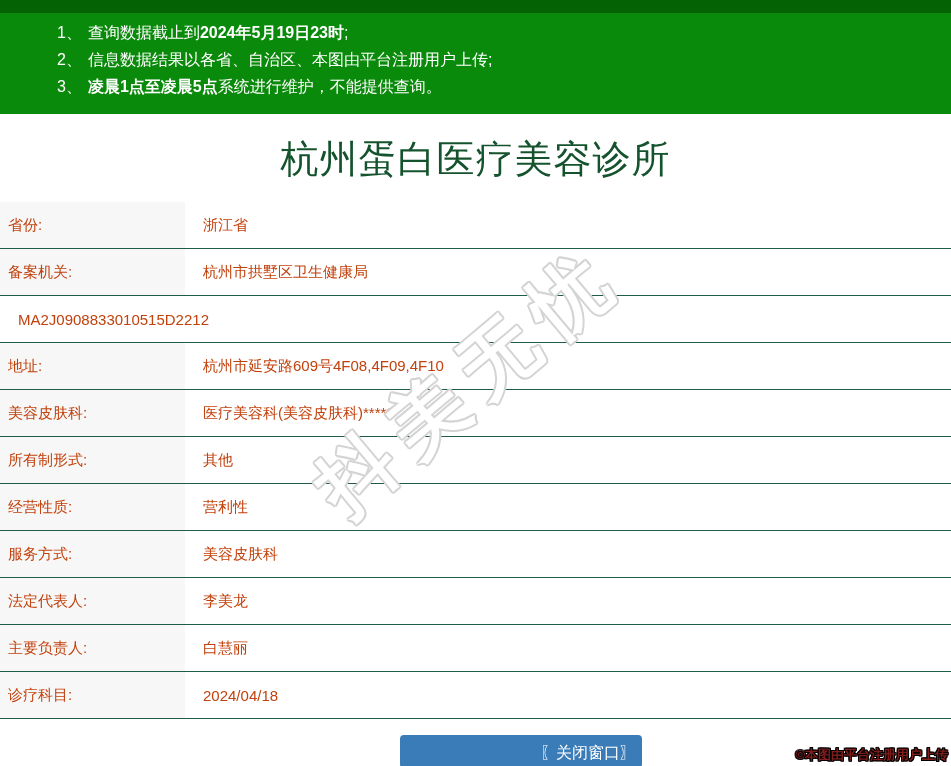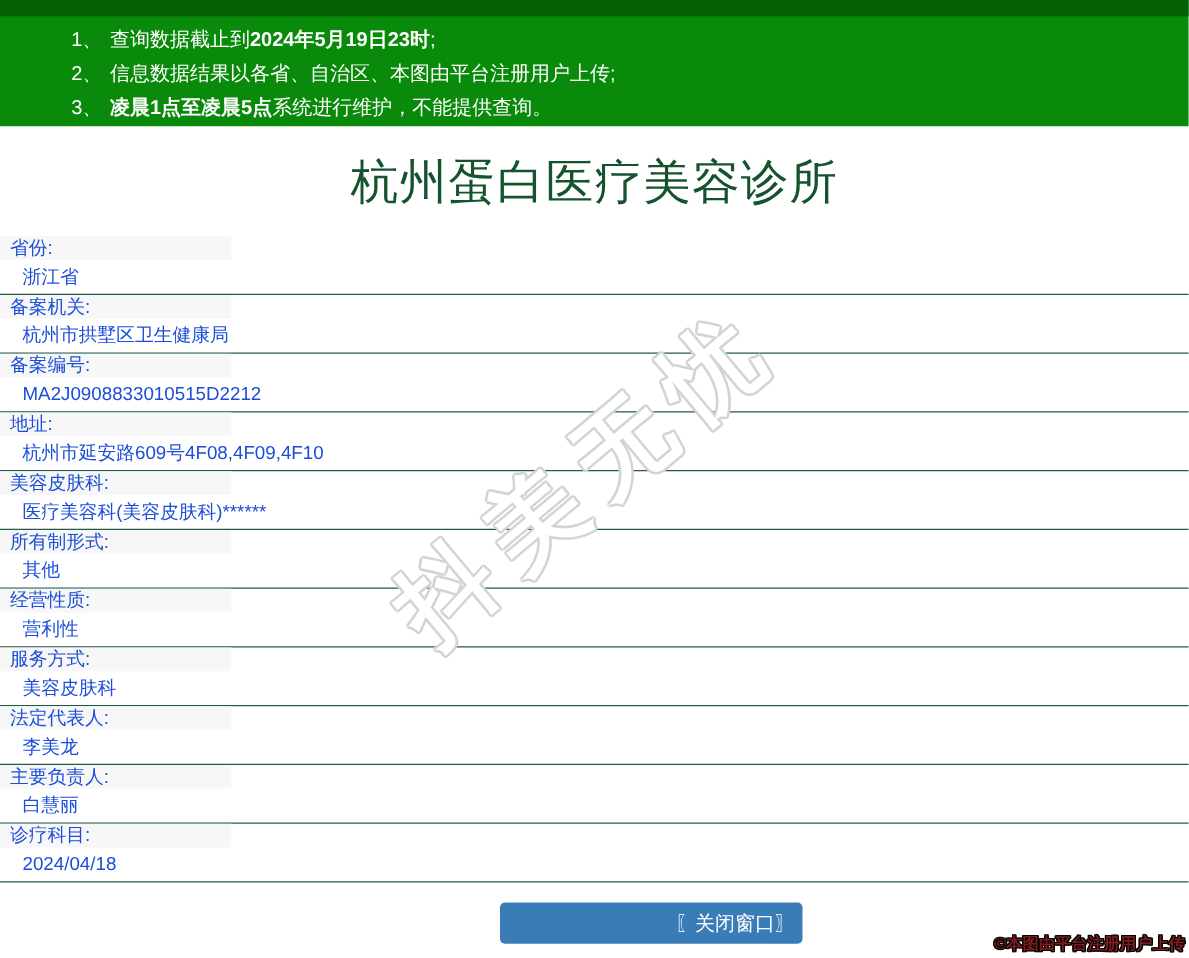--- a/index.html
+++ b/index.html
@@ -2,36 +2,36 @@
 <html><head>
 <meta charset="utf-8">
 <style>
   html,body{margin:0;padding:0;}
   body{
     width:951px;height:766px;position:relative;overflow:hidden;
     background:#ffffff;
     font-family:"Liberation Sans","DejaVu Sans",sans-serif;
   }
   
-  .banner{height:101px;background:#0a8a0a;}
+  .banner{height:114px;background:#0a8a0a;}
   .banner-strip{height:13px;background:#046104;}
   .notices{padding:6px 0 0 57px;color:#ffffff;font-size:16px;}
   .notice{line-height:27px;white-space:nowrap;}
   .notice .num{margin-right:6px;}
   .notice b{font-weight:bold;}
   
   .title{
     text-align:center;color:#14532d;font-size:38px;font-weight:400;
     letter-spacing:1px;padding:24px 0 22px;line-height:42px;margin:0;
   }
   
   .info-table{width:951px;}
   .row{
     display:flex;height:47px;box-sizing:border-box;
-    border-bottom:1px solid #215c4a;font-size:15px;color:#1d4ed8;flex-direction:column;
+    border-bottom:1px solid #215c4a;font-size:15px;color:#c2410c;
   }
   .label-cell{
     width:185px;box-sizing:border-box;background:#f7f7f7;
     padding-left:8px;display:flex;align-items:center;flex-shrink:0;
   }
   .value-cell{flex:1;padding-left:18px;display:flex;align-items:center;}
   
   .button-bar{padding-top:16px;}
   .close-btn{
     display:block;margin-left:400px;width:242px;height:33px;
@@ -82,21 +82,20 @@
 <div class="info-table">
   <div class="row">
     <div class="label-cell">省份:</div>
     <div class="value-cell">浙江省</div>
   </div>
   <div class="row">
     <div class="label-cell">备案机关:</div>
     <div class="value-cell">杭州市拱墅区卫生健康局</div>
   </div>
   <div class="row">
-    <div class="label-cell">备案编号:</div>
     <div class="value-cell">MA2J0908833010515D2212</div>
   </div>
   <div class="row">
     <div class="label-cell">地址:</div>
     <div class="value-cell">杭州市延安路609号4F08,4F09,4F10</div>
   </div>
   <div class="row">
     <div class="label-cell">美容皮肤科:</div>
     <div class="value-cell">医疗美容科(美容皮肤科)******</div>
   </div>

